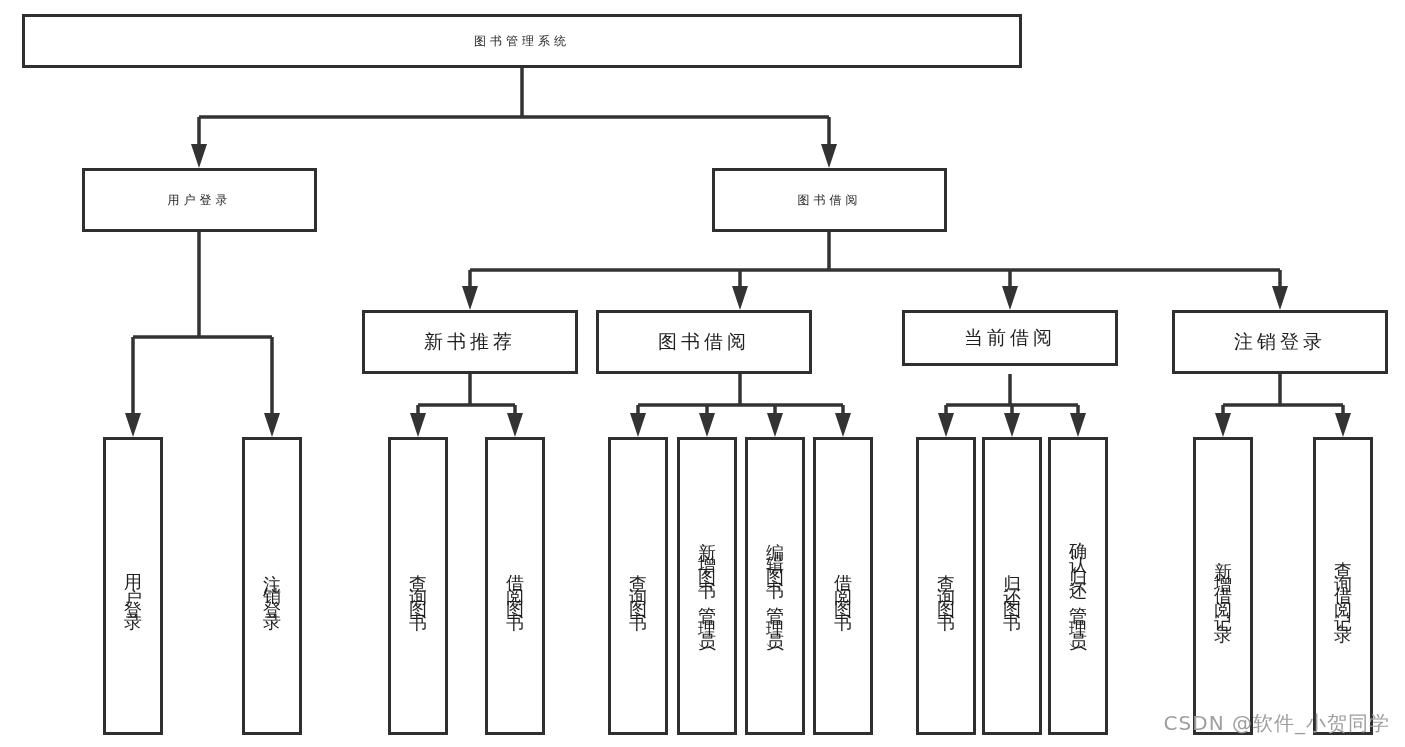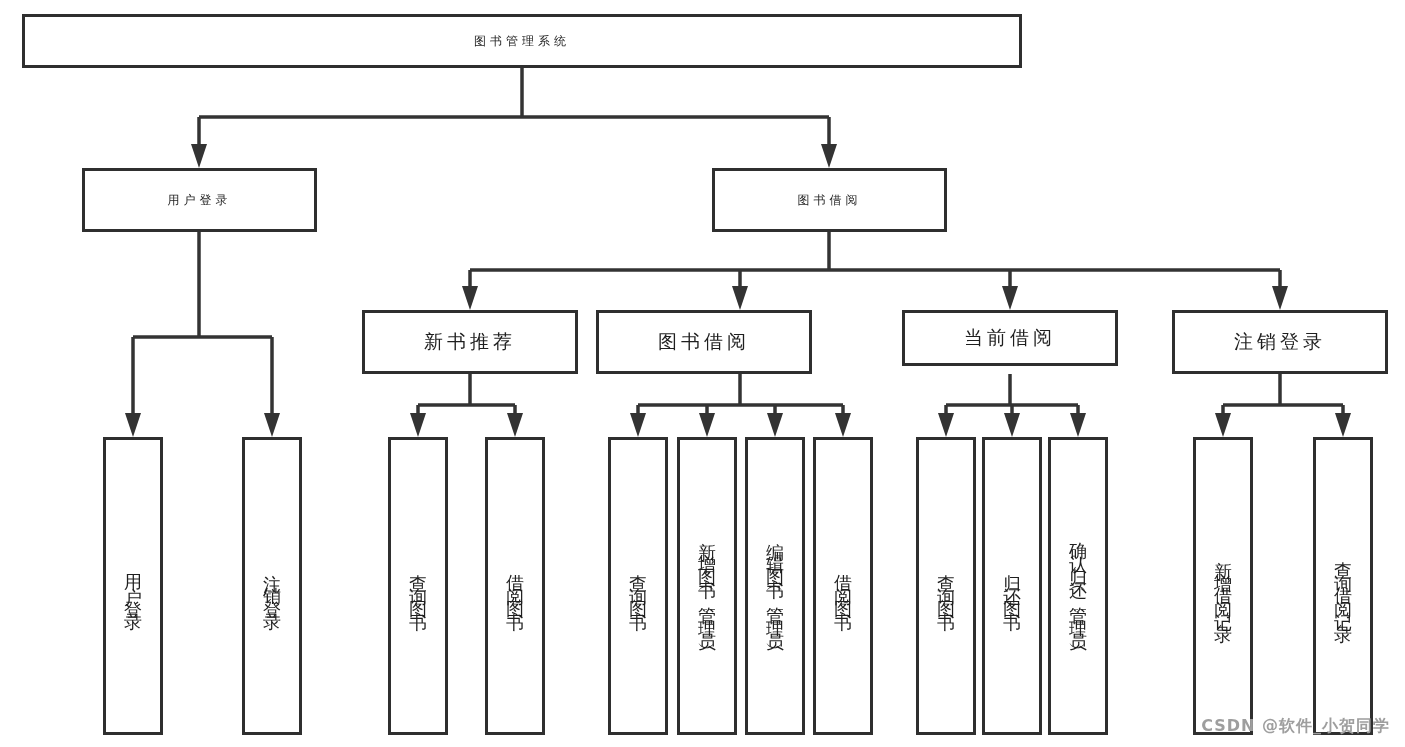--- a/index.html
+++ b/index.html
@@ -61,25 +61,24 @@
     letter-spacing: 13px;
     line-height: 1;
     white-space: nowrap;
   }
 
   .watermark {
     position: absolute;
     right: 15px;
     bottom: 10px;
     z-index: 2;
-    font-size: 16px;
+    font-size: 20px;
     letter-spacing: 1px;
     color: var(--watermark);
     white-space: nowrap;
-    font-weight: bold;
   }
 </style>
 </head>
 <body>
 
 <div class="canvas">
 
   <svg class="connectors" width="1405" height="747" viewBox="0 0 1405 747">
 
     <g>

